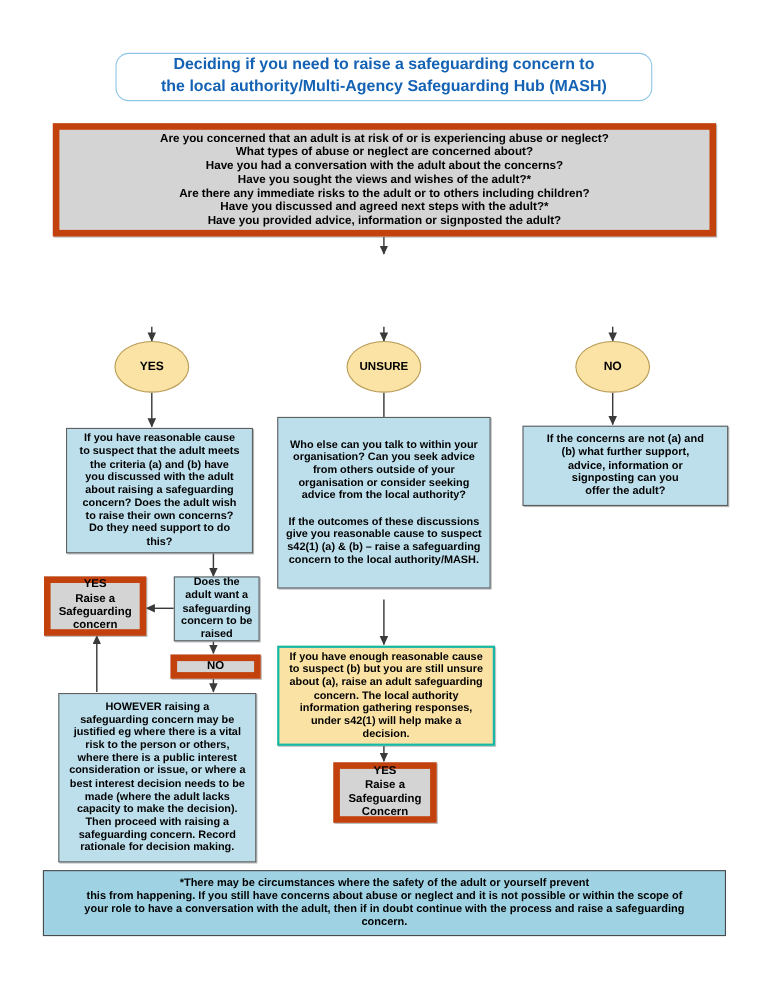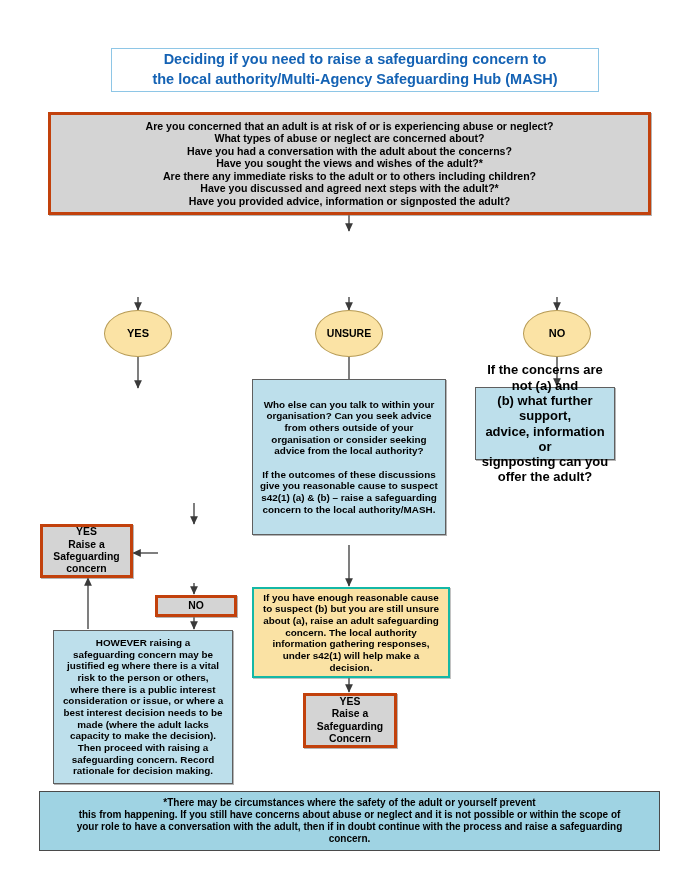--- a/index.html
+++ b/index.html
@@ -41,21 +41,21 @@
     border: 1px solid #8ec6e6;
     color: #1462b4;
     font-weight: bold;
     font-size: 14.5px;
     line-height: 1.35;
     white-space: pre-line;
     padding: 4px 8px;
   }
   .box-grey {
     background: #d4d4d4;
-    border: 3px solid #c2410c;
+    border: 6px solid #c2410c;
     box-shadow: 1px 1px 0 rgba(120,120,120,0.55);
   }
   .box-blue {
     background: #bddfeb;
     border: 1px solid #5f5f5f;
     box-shadow: 1px 1px 0 rgba(120,120,120,0.55);
   }
   .box-blue-dark {
     background: #9fd3e3;
     border: 1px solid #4a4a4a;
@@ -113,61 +113,75 @@
 
     <line x1="194" y1="617" x2="194" y2="629" stroke="#3a3a3a" stroke-width="1.3" marker-end="url(#ar)"></line>
 
     <line x1="88" y1="629" x2="88" y2="578" stroke="#3a3a3a" stroke-width="1.3" marker-end="url(#ar)"></line>
 
     <line x1="349" y1="545" x2="349" y2="586" stroke="#3a3a3a" stroke-width="1.3" marker-end="url(#ar)"></line>
 
     <line x1="349" y1="678" x2="349" y2="692" stroke="#3a3a3a" stroke-width="1.3" marker-end="url(#ar)"></line>
   </svg>
 
-  <div class="title-box" style="left:111px; top:48px; width:488px; height:44px;">Deciding if you need to raise a safeguarding concern to
+  <div class="title-box" style="left:105px; top:48px; width:488px; height:44px;border-radius:12px;">Deciding if you need to raise a safeguarding concern to
 the local authority/Multi-Agency Safeguarding Hub (MASH)</div>
 
   <div class="node box-grey" style="left:48px; top:112px; width:603px; height:103px; font-size:10.6px;">Are you concerned that an adult is at risk of or is experiencing abuse or neglect?
 What types of abuse or neglect are concerned about?
 Have you had a conversation with the adult about the concerns?
 Have you sought the views and wishes of the adult?*
 Are there any immediate risks to the adult or to others including children?
 Have you discussed and agreed next steps with the adult?*
 Have you provided advice, information or signposted the adult?</div>
 
 
   <div class="node ellipse-yellow" style="left:104px; top:310px; width:68px; height:47px; font-size:11px;">YES</div>
 
   <div class="node ellipse-yellow" style="left:315px; top:310px; width:68px; height:47px; font-size:10.5px;">UNSURE</div>
 
   <div class="node ellipse-yellow" style="left:523px; top:310px; width:68px; height:47px; font-size:11px;">NO</div>
 
+  <div class="node box-blue" style="left:60px; top:389px; width:170px; height:114px; font-size:9.9px;">If you have reasonable cause
+to suspect that the adult meets
+the criteria (a) and (b) have
+you discussed with the adult
+about raising a safeguarding
+concern? Does the adult wish
+to raise their own concerns?
+Do they need support to do
+this?</div>
 
   <div class="node box-blue" style="left:252px; top:379px; width:194px; height:156px; font-size:9.9px;">Who else can you talk to within your
 organisation? Can you seek advice
 from others outside of your
 organisation or consider seeking
 advice from the local authority?
 
 If the outcomes of these discussions
 give you reasonable cause to suspect
 s42(1) (a) &amp; (b) – raise a safeguarding
 concern to the local authority/MASH.</div>
 
-  <div class="node box-blue" style="left:475px; top:387px; width:140px; height:73px; font-size:13px;">If the concerns are not (a) and
+  <div class="node box-blue" style="left:475px; top:387px; width:187px; height:73px; font-size:10px;">If the concerns are not (a) and
 (b) what further support,
 advice, information or
 signposting can you
 offer the adult?</div>
 
   <div class="node box-grey" style="left:40px; top:524px; width:93px; height:54px; font-size:10.4px;">YES
 Raise a
 Safeguarding
 concern</div>
 
+  <div class="node box-blue" style="left:158px; top:524px; width:78px; height:59px; font-size:9.9px;">Does the
+adult want a
+safeguarding
+concern to be
+raised</div>
 
   <div class="node box-grey" style="left:155px; top:595px; width:82px; height:22px; font-size:10.4px;">NO</div>
 
   <div class="node box-blue" style="left:53px; top:630px; width:180px; height:154px; font-size:9.9px;">HOWEVER raising a
 safeguarding concern may be
 justified eg where there is a vital
 risk to the person or others,
 where there is a public interest
 consideration or issue, or where a
 best interest decision needs to be

